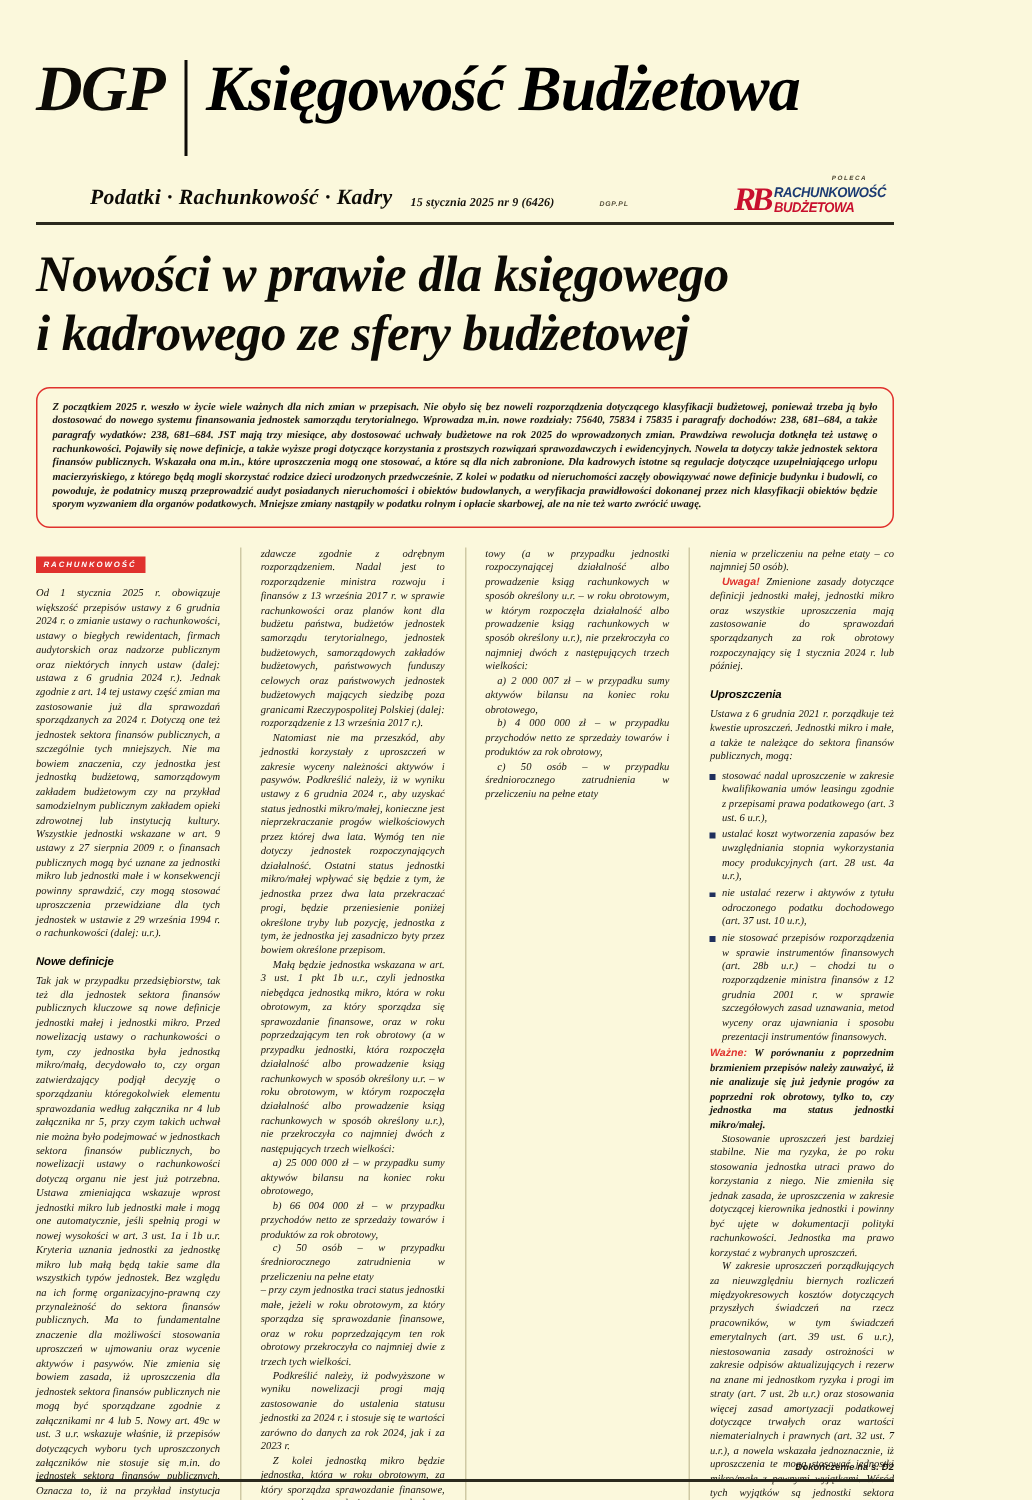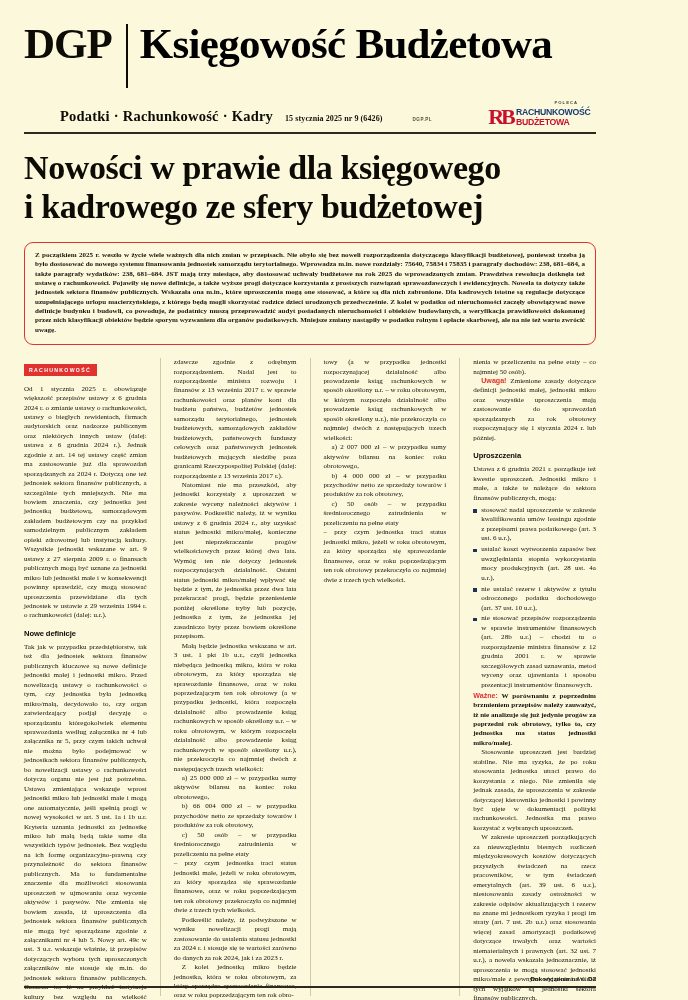--- a/index.html
+++ b/index.html
@@ -13,21 +13,22 @@
     font-family: "Liberation Serif", serif;
     color: #15120c;
     overflow: hidden;
     position: relative;
   }
   .page {
     width: 620px;
     height: 1000px;
     position: relative;
     box-sizing: border-box;
-    padding: 0 24px;
+    padding: 16px 24px;
+    font-style: italic;
   }
 
   
   .masthead {
     display: flex;
     align-items: flex-start;
     padding-top: 22px;
   }
   .dgp {
     font-family: "Liberation Serif", serif;
@@ -328,24 +329,23 @@
         <p>Podkreślić należy, iż podwyższone w wyniku nowelizacji progi mają zastosowanie do ustalenia statusu jednostki za 2024 r. i stosuje się te wartości zarówno do danych za rok 2024, jak i za 2023 r.</p>
         <p>Z kolei jednostką mikro będzie jednostka, która w roku obrotowym, za który sporządza sprawozdanie finansowe, oraz w roku poprzedzającym ten rok obro-</p>
       </div>
     </div>
 
     <div class="col-sep"></div>
 
     <div class="col">
       <div class="coltext">
         <p class="noind">towy (a w przypadku jednostki rozpoczynającej działalność albo prowadzenie ksiąg rachunkowych w sposób określony u.r. – w roku obrotowym, w którym rozpoczęła działalność albo prowadzenie ksiąg rachunkowych w sposób określony u.r.), nie przekroczyła co najmniej dwóch z następujących trzech wielkości:</p>
-        <p>a) 2 007 000 zł – w przypadku sumy aktywów bilansu na koniec roku obrotowego,</p>
+        <p>a) 2 000 007 zł – w przypadku sumy aktywów bilansu na koniec roku obrotowego,</p>
         <p>b) 4 000 000 zł – w przypadku przychodów netto ze sprzedaży towarów i produktów za rok obrotowy,</p>
         <p>c) 50 osób – w przypadku średniorocznego zatrudnienia w przeliczeniu na pełne etaty</p>
-        <p class="noind">– przy czym jednostka traci status jednostki mikro, jeżeli w roku obrotowym, za który sporządza się sprawozdanie finansowe, oraz w roku poprzedzającym ten rok obrotowy przekroczyła co najmniej dwie z trzech tych wielkości.</p>
       </div>
     </div>
 
     <div class="col-sep"></div>
 
     <div class="col">
       <div class="coltext">
         <p class="noind">nienia w przeliczeniu na pełne etaty – co najmniej 50 osób).</p>
         <p><span class="note-label">Uwaga!</span><span class="note-body"> Zmienione zasady dotyczące definicji jednostki małej, jednostki mikro oraz wszystkie uproszczenia mają zastosowanie do sprawozdań sporządzanych za rok obrotowy rozpoczynający się 1 stycznia 2024 r. lub później.</span></p>
         <h3 class="sub">Uproszczenia</h3>

